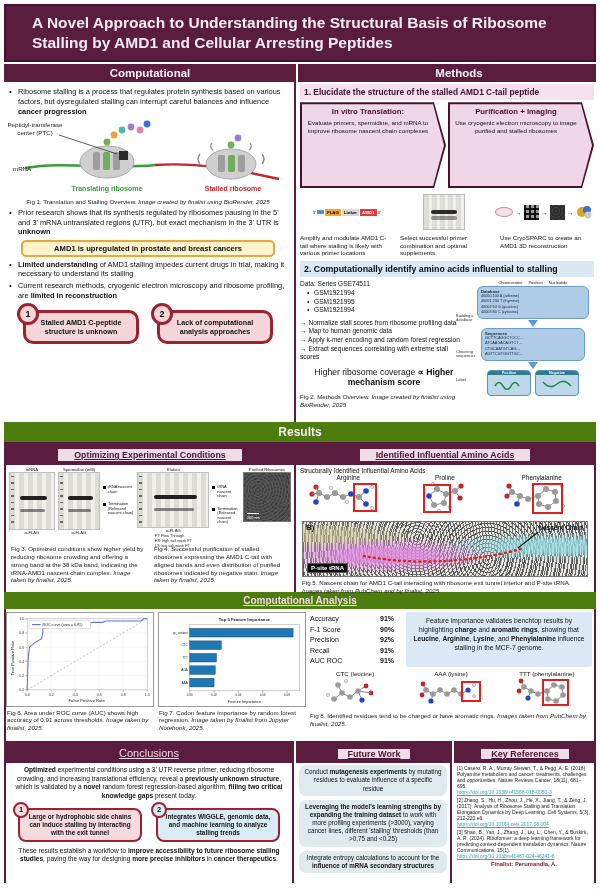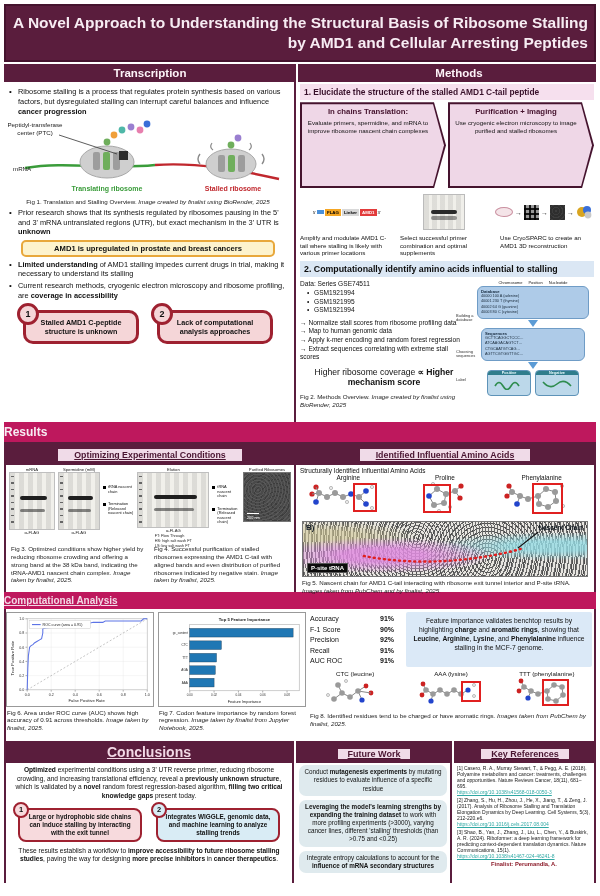--- a/index.html
+++ b/index.html
@@ -1,20 +1,20 @@
 <!DOCTYPE html>
 <html><head>
 <meta charset="utf-8">
 <style>
   html,body{margin:0;padding:0;background:#ffffff;}
   .poster{width:600px;height:896px;background:#ffffff;position:relative;overflow:hidden;
           font-family:"Liberation Sans",sans-serif;color:#111;}
   
   .title-bar{margin:4px 4px 2px;background:#5a1d3d;border:2px solid #45132e;color:#f7ecf3;
-             font-size:15.5px;font-weight:bold;text-align:right;padding:7px 6px;line-height:1.3;}
+             font-size:15.5px;font-weight:bold;text-align:left;padding:7px 26px;line-height:1.3;}
   .colheads{display:flex;gap:2px;margin:0 4px;}
   .colhead{background:#5a1d3d;color:#fdf3f8;font-weight:bold;font-size:11.5px;text-align:center;padding:3px 0;}
   .colhead.l{width:292px;} .colhead.r{flex:1;padding-left:24px;}
   
   .main-row{display:flex;margin:0 4px;height:340px;}
   .col-intro{width:292px;border-right:2px solid #5a1d3d;padding:3px 5px 0 3px;box-sizing:border-box;}
   .col-methods{flex:1;padding:2px 2px 0 4px;box-sizing:border-box;}
   .bullet{position:relative;padding-left:11px;font-size:7.4px;line-height:1.3;margin:2px 0;}
   .bullet::before{content:"•";position:absolute;left:2px;top:0;font-size:8px;}
   .fig1wrap{text-align:center;margin:1px 0;}
@@ -74,21 +74,21 @@
   .dbrow{font-size:3.8px;line-height:1.45;color:#1a2a3a;white-space:nowrap;overflow:hidden;}
   .dbhead{font-size:4.2px;font-weight:bold;color:#14283c;}
   .dgm-side{position:absolute;font-size:4px;color:#333;width:30px;line-height:1.2;}
   .blue-arrow{width:0;height:0;border-left:5px solid transparent;border-right:5px solid transparent;
               border-top:7px solid #5b9bd5;margin:1px 0;}
   .outrow{display:flex;gap:4px;}
   .outbox{width:42px;height:24px;background:#bcd8ea;border:1px solid #5e93b8;border-radius:4px;overflow:hidden;}
   .outbox .oh{background:#2f7d8c;color:#eafcff;font-size:3.8px;font-weight:bold;text-align:center;}
   .wave{display:block;margin:3px auto 0;}
   
-  .band{margin:0 4px;background:#be185d;color:#f7ecf3;font-weight:bold;}
+  .band{margin:0 4px;background:#4d7c0f;color:#f7ecf3;font-weight:bold;text-align:center;}
   .band.results{font-size:12px;padding:3px 0;}
   .band.comp{font-size:10px;padding:3px 0;}
   .band.comp span{text-decoration:underline;color:#f2d9e6;}
   .substrip{background:#5a1d3d;text-align:center;padding:2px 0 3px;}
   .pill{display:inline-block;background:#f0dbe8;color:#4a1531;font-weight:bold;font-size:8.8px;
         padding:1px 16px;text-decoration:underline;}
   
   .results-row{display:flex;margin:0 4px;height:150px;border-left:2px solid #5a1d3d;border-right:2px solid #5a1d3d;box-sizing:border-box;}
   .res-left{width:290px;border-right:2px solid #5a1d3d;box-sizing:border-box;}
   .res-right{flex:1;}
@@ -142,21 +142,21 @@
   .metrics .mv{font-weight:bold;}
   .featbox{flex:1;background:#dbe9f7;font-size:6.7px;line-height:1.35;text-align:center;
            padding:4px 6px;border-radius:2px;}
   .codonrow{display:flex;justify-content:space-between;margin-top:3px;height:42px;}
   .codon{display:flex;flex-direction:column;align-items:center;width:32%;}
   .codon .nm{font-size:6.2px;}
   
   .bheads{display:flex;gap:2px;margin:0 4px;}
   .bh{background:#5a1d3d;text-align:center;padding:2px 0;}
   .bh.c1{width:290px;} .bh.c2{width:156px;} .bh.c3{flex:1;}
-  .bh .lighttxt{color:#f2d9e6;font-weight:bold;font-size:14px;text-decoration:underline;}
+  .bh .lighttxt{color:#f2d9e6;font-weight:normal;font-size:11px;text-decoration:underline;}
   .bh .pill{font-size:9px;padding:0 10px;}
   .bottom-row{display:flex;gap:2px;margin:0 4px;height:120px;
               border-left:2px solid #5a1d3d;border-right:2px solid #5a1d3d;box-sizing:border-box;}
   .bc1{width:288px;border-right:2px solid #5a1d3d;padding:3px 4px;box-sizing:border-box;}
   .bc2{width:156px;border-right:2px solid #5a1d3d;padding:2px 3px;box-sizing:border-box;}
   .bc3{flex:1;padding:2px 3px 0;box-sizing:border-box;}
   .conc-p{font-size:6.6px;line-height:1.3;text-align:center;}
   .concboxes{display:flex;gap:14px;margin:7px 8px 5px;}
   .cbox{position:relative;flex:1;border:2.5px solid #9e2130;border-radius:8px;padding:3px 5px;
         font-weight:bold;font-size:6.4px;text-align:center;line-height:1.25;
@@ -173,21 +173,21 @@
   svg text{font-family:"Liberation Sans",sans-serif;}
 </style>
 </head>
 <body>
 
 <div class="poster">
 
   <div class="title-bar">A Novel Approach to Understanding the Structural Basis of Ribosome Stalling by AMD1 and Cellular Arresting Peptides</div>
 
   <div class="colheads">
-    <div class="colhead l">Transcription</div>
+    <div class="colhead l">Computational</div>
     <div class="colhead r">Methods</div>
   </div>
 
   <div class="main-row">
 
     <div class="col-intro">
       <div class="bullet"><span>Ribosome stalling is a process that regulates protein synthesis based on various factors, but dysregulated stalling can interrupt careful balances and influence </span><span style="font-weight: bold;">cancer progression</span></div>
 
       <div class="fig1wrap">
         <svg width="282" height="76" viewBox="0 0 282 76">
@@ -228,41 +228,41 @@
           <text x="226" y="73" font-size="7" font-weight="bold" fill="#c0272d" text-anchor="middle">Stalled ribosome</text>
         </svg>
         <div class="cap"><span>Fig 1. Translation and Stalling Overview. </span><span style="font-style: italic;">Image created by finalist using BioRender, 2025</span></div>
       </div>
 
       <div class="bullet"><span>Prior research shows that its synthesis regulated by ribosomes pausing in the 5' and 3' mRNA untranslated regions (UTR), but exact mechanism in the 3' UTR is </span><span style="font-weight: bold;">unknown</span></div>
 
       <div class="yellowbox">AMD1 is upregulated in prostate and breast cancers</div>
 
       <div class="bullet"><span style="font-weight: bold;">Limited understanding</span><span> of AMD1 stalling </span><span style="font-weight: normal;">impedes current drugs</span><span> in trial, making it necessary to understand its stalling</span></div>
-      <div class="bullet"><span>Current research methods, cryogenic electron microscopy and ribosome profiling, are </span><span style="font-weight: bold;">coverage in accessibility</span></div>
+      <div class="bullet"><span>Current research methods, cryogenic electron microscopy and ribosome profiling, are </span><span style="font-weight: bold;">limited in reconstruction</span></div>
 
       <div class="gaprow">
         <div class="gapbox">
           <div class="gapnum">1</div>
           <span>Stalled AMD1 C-peptide structure is unknown</span>
         </div>
         <div class="gapbox">
           <div class="gapnum">2</div>
           <span>Lack of computational analysis approaches</span>
         </div>
       </div>
     </div>
 
     <div class="col-methods">
       <div class="banner1">1.  Elucidate the structure of the stalled AMD1 C-tail peptide</div>
 
       <div class="chevrow">
         <div class="chev">
           <div class="chev-in">
-            <div class="chev-t">In chains Translation:</div>
+            <div class="chev-t">In vitro Translation:</div>
             <div class="chev-b">Evaluate primers, spermidine, and mRNA to improve ribosome nascent chain complexes</div>
           </div>
         </div>
         <div class="chev">
           <div class="chev-in">
             <div class="chev-t">Purification + Imaging</div>
             <div class="chev-b">Use cryogenic electron microscopy to image purified and stalled ribosomes</div>
           </div>
         </div>
       </div>

